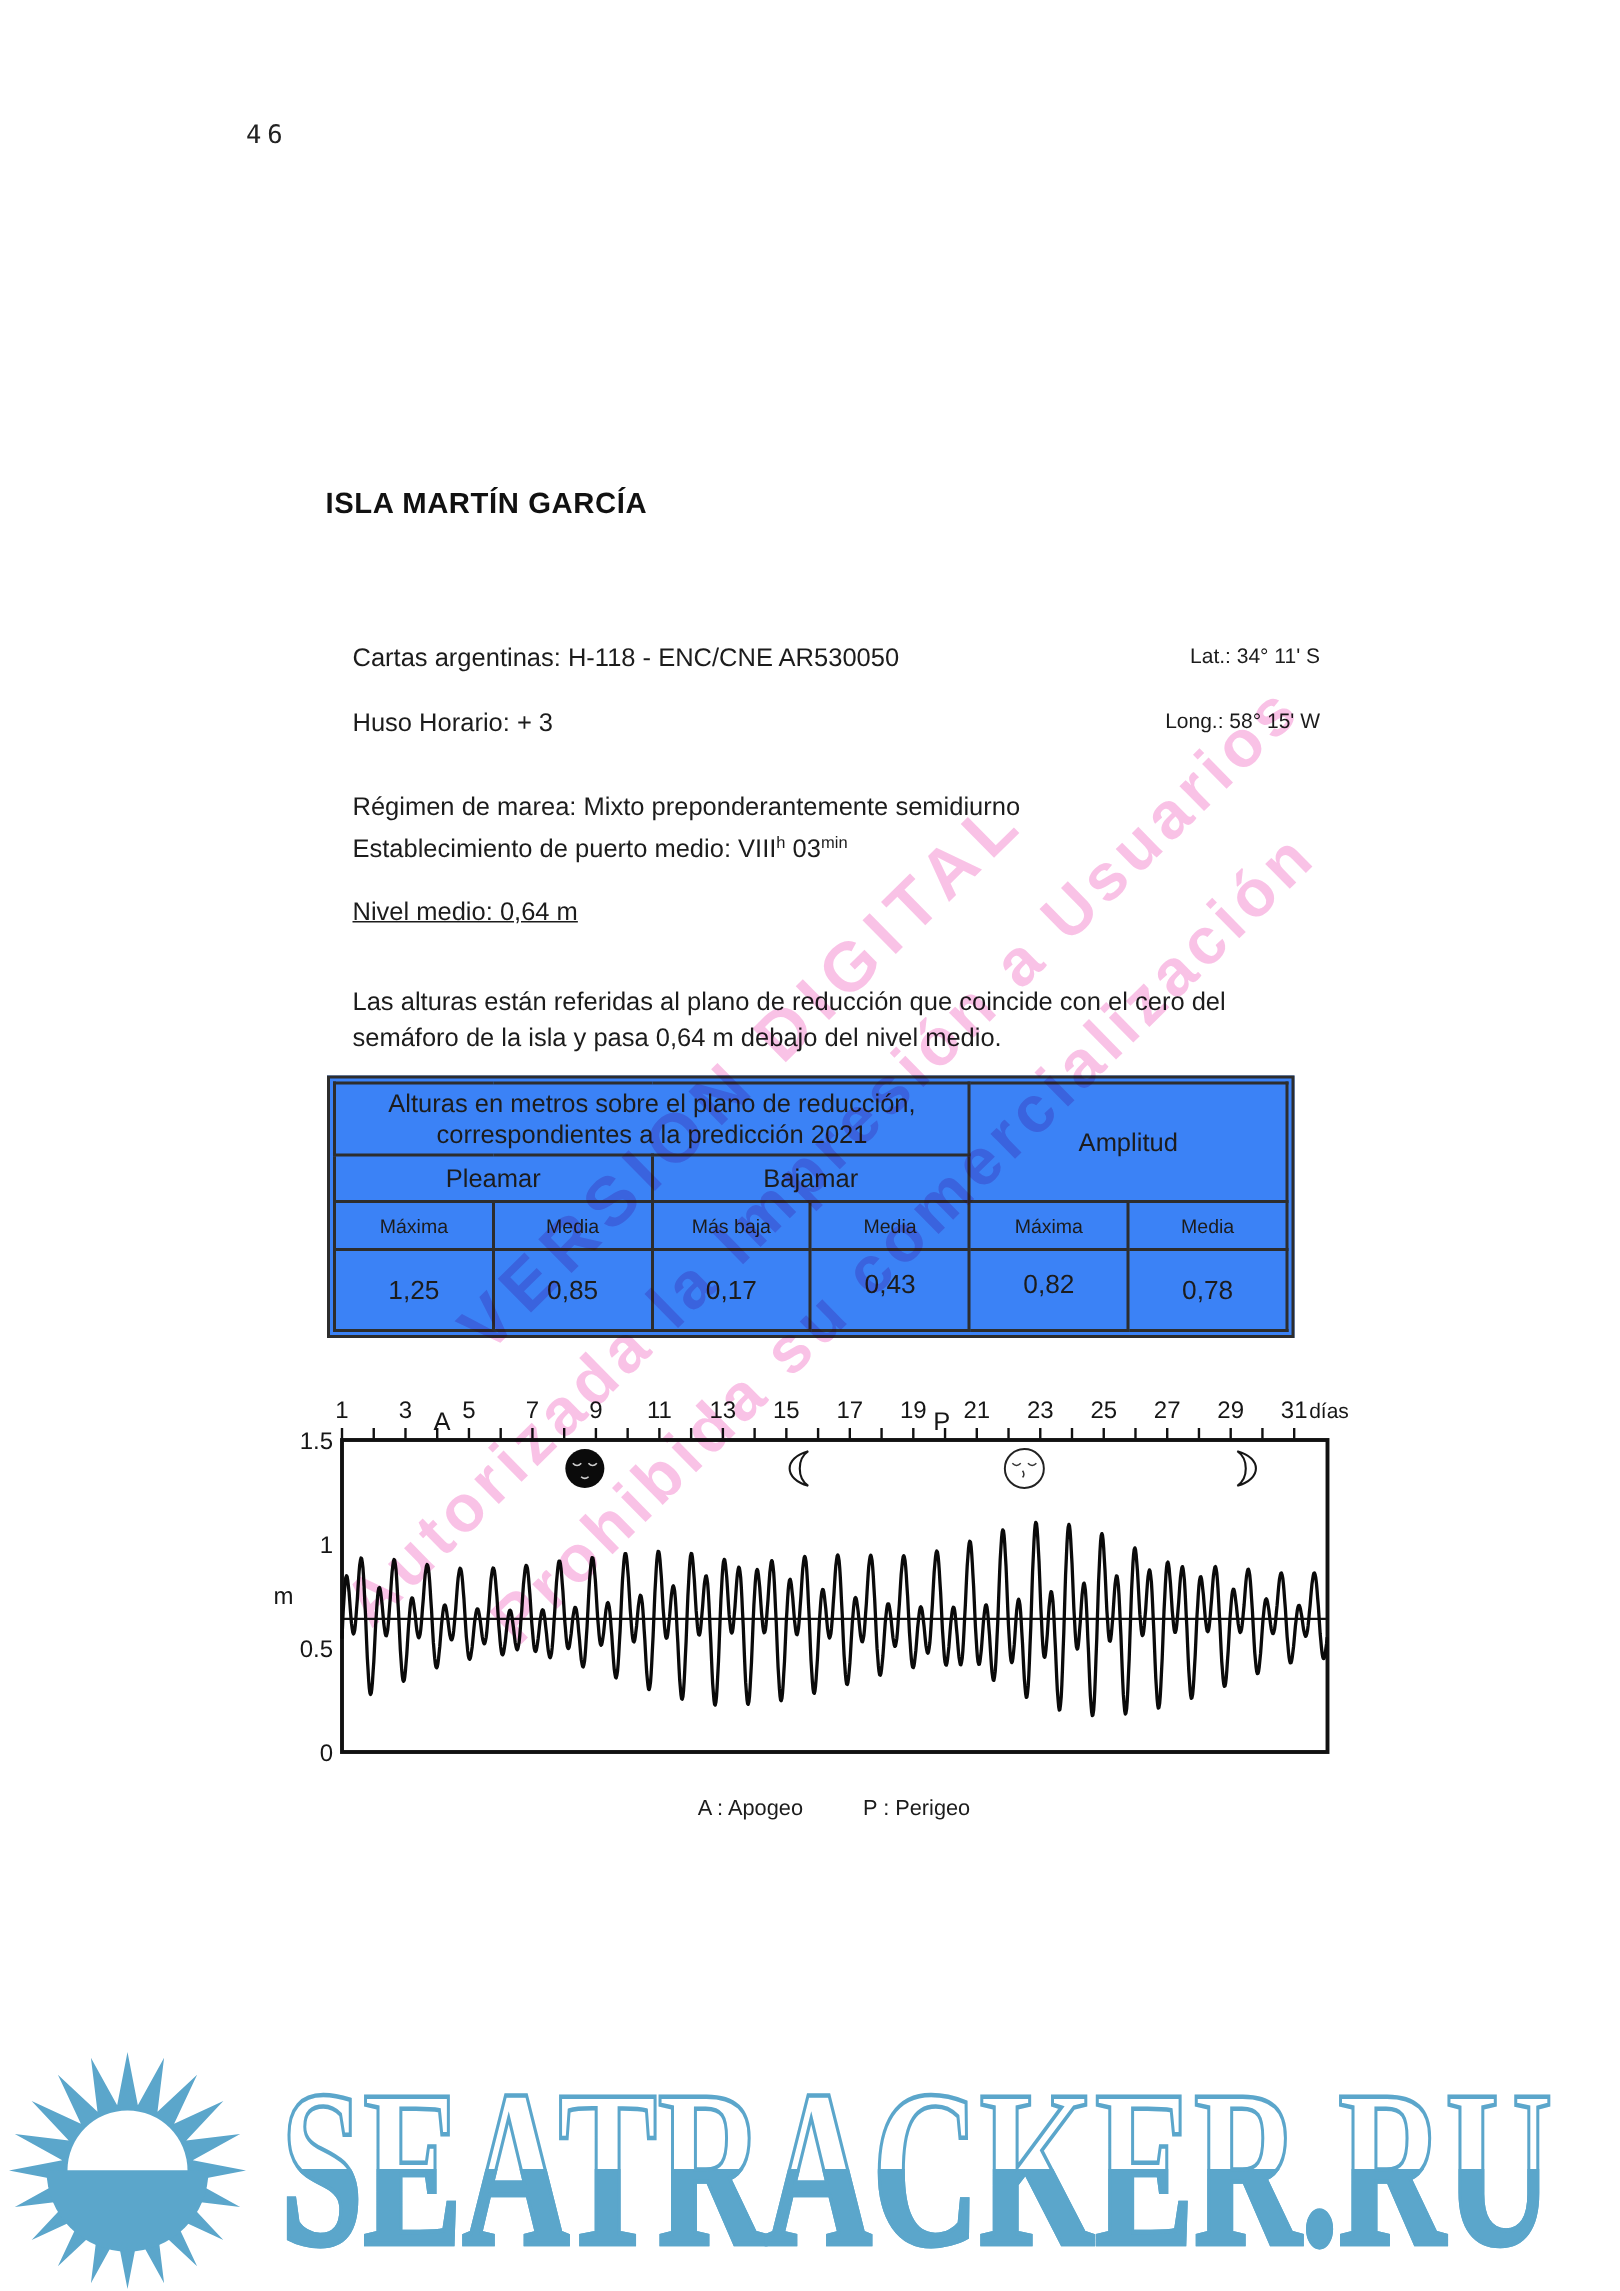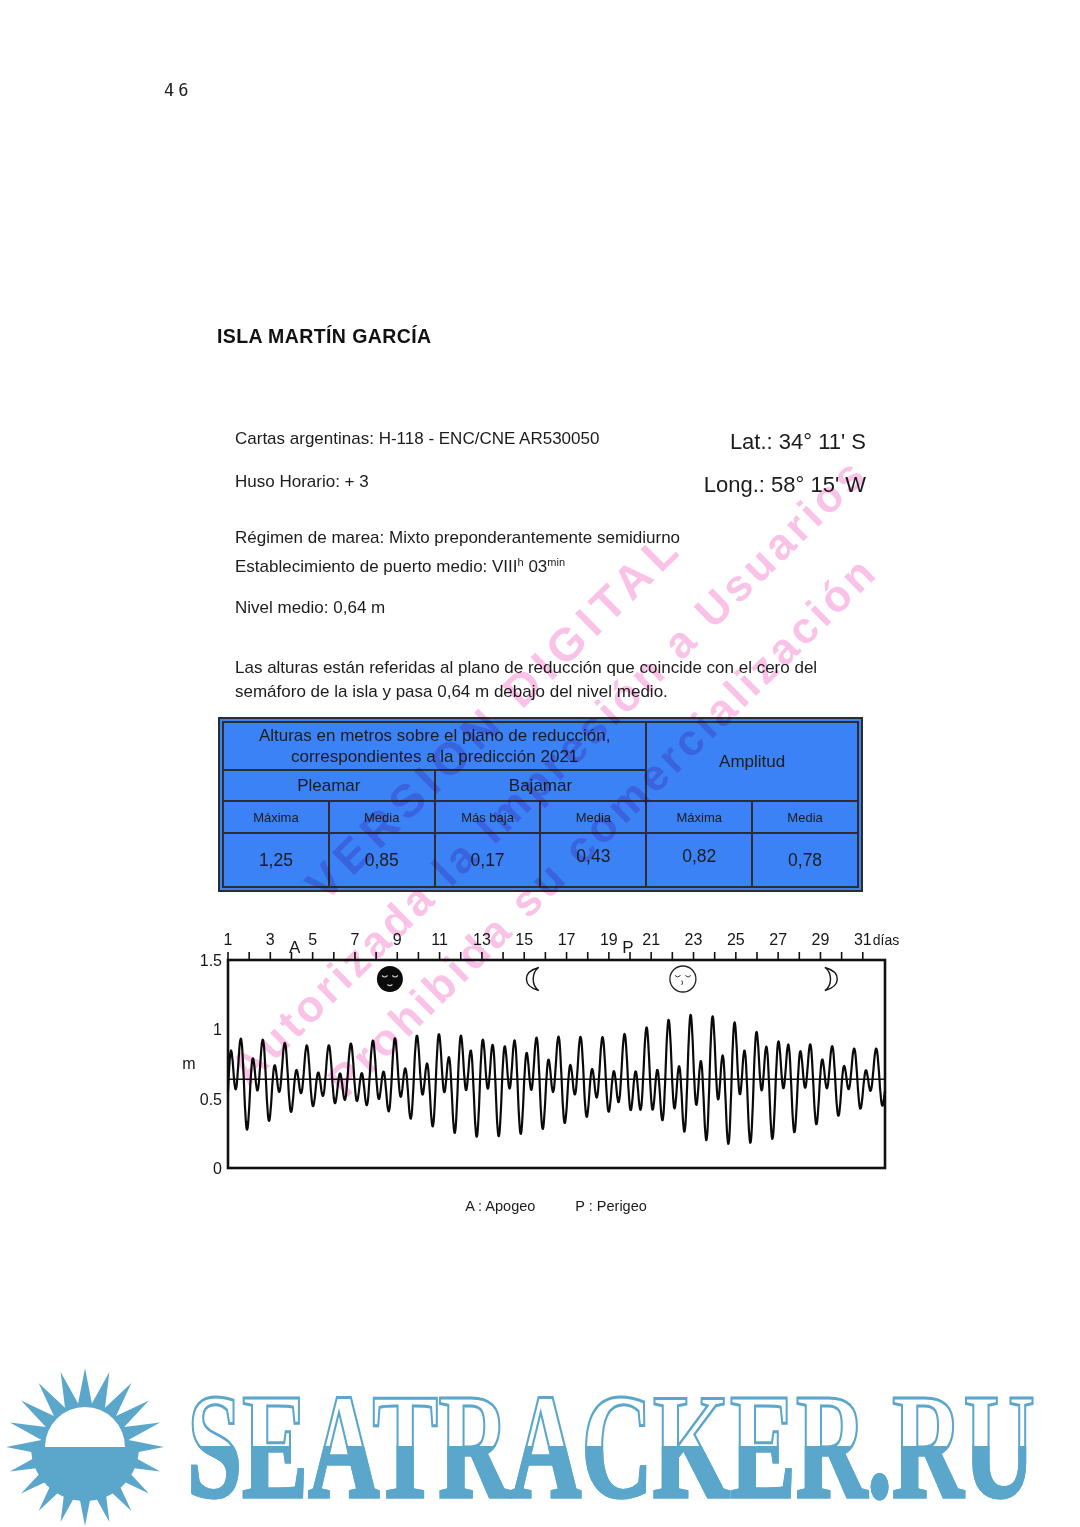--- a/index.html
+++ b/index.html
@@ -14,22 +14,22 @@
     font-size:17px;letter-spacing:4px;color:#222;
   }
 
   .doc-title{
     left:217px;top:325px;width:680px;text-align:left;
     font-size:19.5px;font-weight:bold;letter-spacing:.4px;margin:0;color:#111;
   }
 
   .info-block{left:0;top:0;width:1080px;z-index:2;}
   .info-line{position:absolute;left:235px;font-size:17px;white-space:nowrap;}
-  .info-right{position:absolute;right:214px;font-size:22px;white-space:nowrap;}
-  .r1{top:429px;} .r2{top:472px;} .r3{top:528px;} .r4{top:556px;} .r5{top:598px;}
+  .info-right{position:absolute;right:200px;font-size:14px;white-space:nowrap;}
+  .r1{top:429px;} .r2{top:472px;} .r3{top:528px;} .r4{top:556px;} .r5{top:598px;text-decoration:underline;}
   .para{position:absolute;left:235px;top:639px;width:645px;font-size:17px;line-height:24px;}
   sup.unit{font-size:11px;vertical-align:6px;}
 
   
   .tide-table-wrap{
     left:218px;top:717px;width:645px;z-index:2;
     border:2px solid #2d2d2d;padding:2px;background:#3b82f6;box-sizing:border-box;
   }
   table.tide-table{border-collapse:collapse;width:100%;table-layout:fixed;}
   .tide-table td,.tide-table th{

